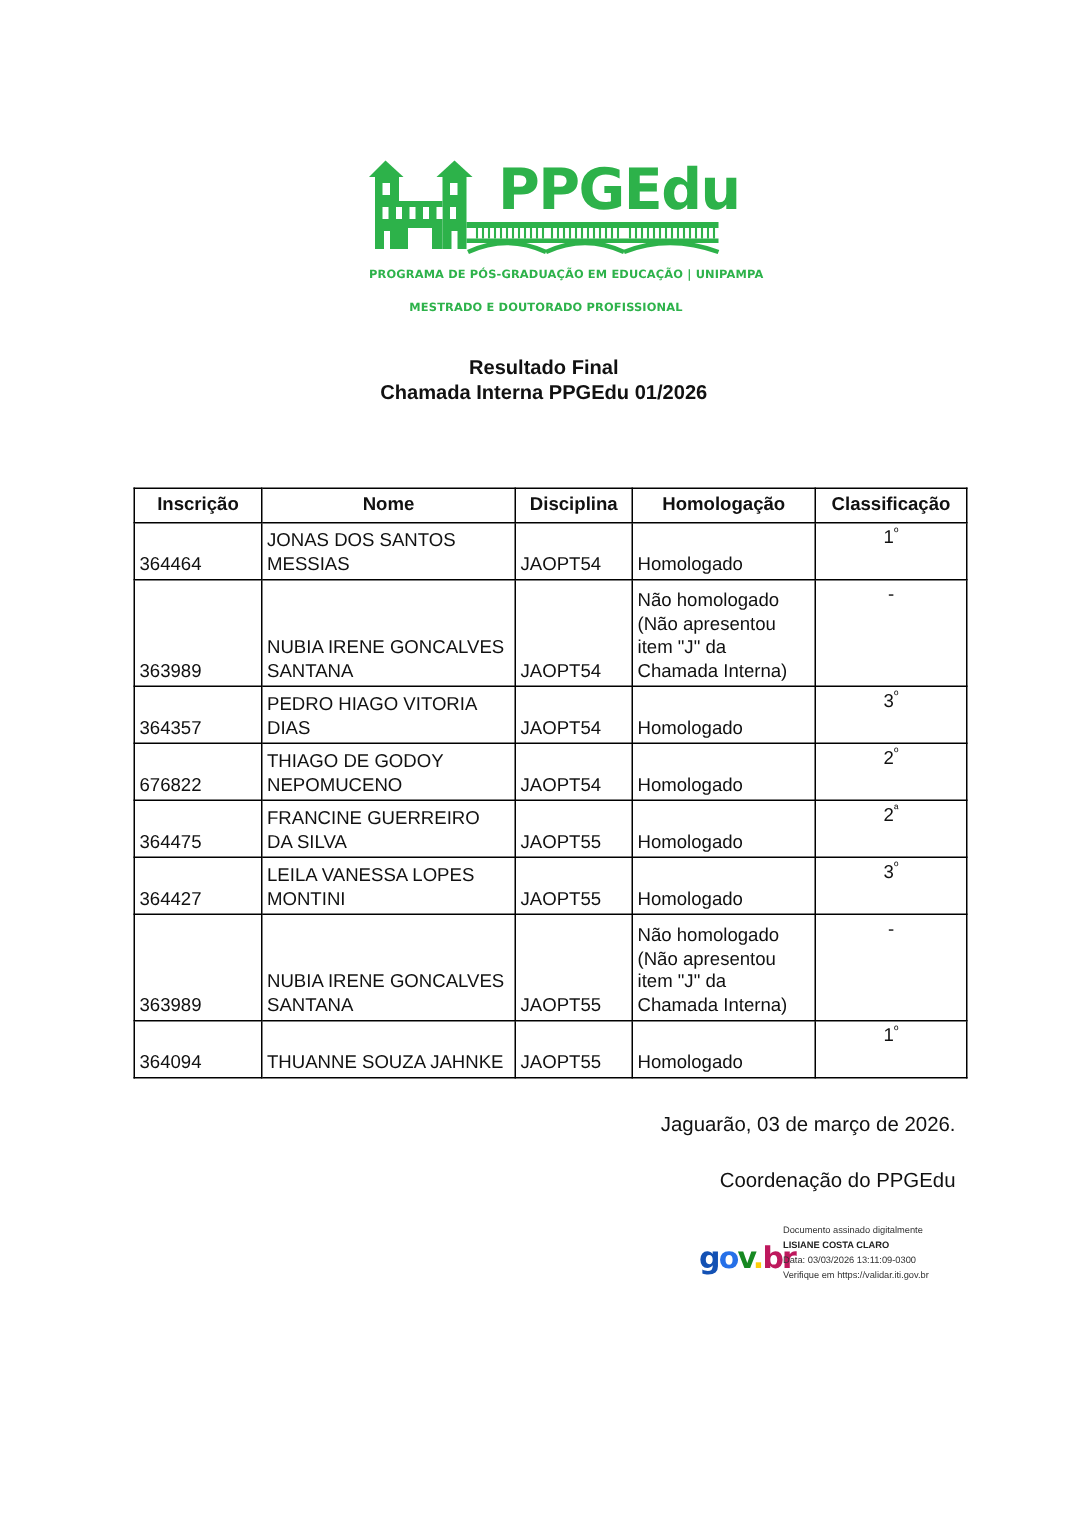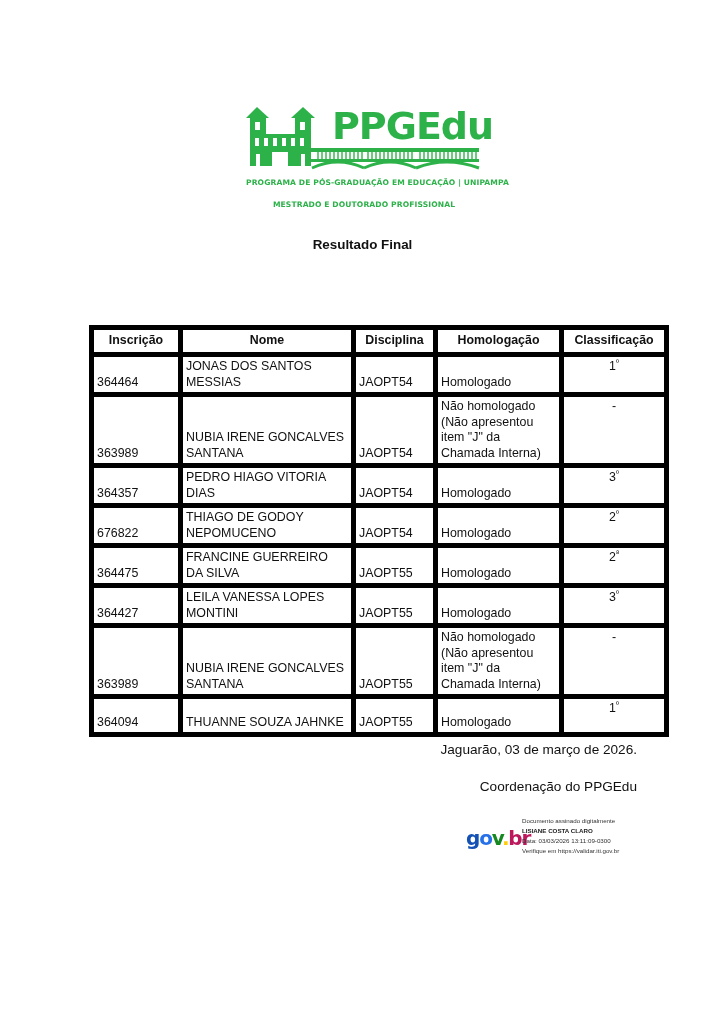--- a/index.html
+++ b/index.html
@@ -13,21 +13,21 @@
                  font-family: "DejaVu Sans", sans-serif; font-weight: bold; font-size: 7.6px;
                  color: #2db24a; letter-spacing: 0.1px; white-space: nowrap; }
     .logo-sub1 { top: 74px; }
     .logo-sub2 { top: 96px; }
 
     .titles { position: absolute; left: 0; top: 236px; width: 725px; text-align: center;
               font-weight: bold; font-size: 13.4px; line-height: 17px; }
 
     table.results { position: absolute; left: 89px; top: 325px; border-collapse: collapse;
                     font-size: 12.4px; line-height: 15.5px; }
-    table.results th, table.results td { border: 5px solid #000000; padding: 2px 3px; }
+    table.results th, table.results td { border: 1px solid #000000; padding: 2px 3px; }
     table.results th { font-weight: bold; height: 18px; text-align: center; vertical-align: middle; }
     table.results td { vertical-align: bottom; }
     table.results td.cls { vertical-align: top; text-align: center; }
     table.results td.name, table.results td.hom { }
     .c1 { width: 78px; } .c2 { width: 162px; } .c3 { width: 71px; } .c4 { width: 115px; } .c5 { width: 94px; }
     sup.ord { font-size: 8px; vertical-align: 5px; line-height: 0; }
 
     .date { position: absolute; right: 88px; top: 742px; font-size: 13.6px; }
     .coord { position: absolute; right: 88px; top: 779px; font-size: 13.6px; margin-left: 42px; }
 
@@ -117,20 +117,21 @@
       <path d="M170,64 Q200,52 233,64"></path>
     </g>
   </svg>
   <div class="logo-word">PPGEdu</div>
   <div class="logo-sub1">PROGRAMA DE PÓS-GRADUAÇÃO EM EDUCAÇÃO | UNIPAMPA</div>
   <div class="logo-sub2">MESTRADO E DOUTORADO PROFISSIONAL</div>
 </div>
 
 <div class="titles">
   <div>Resultado Final</div>
+  <div>Chamada Interna PPGEdu 01/2026</div>
 </div>
 
 <table class="results">
   <thead>
     <tr>
       <th class="c1">Inscrição</th>
       <th class="c2">Nome</th>
       <th class="c3">Disciplina</th>
       <th class="c4">Homologação</th>
       <th class="c5">Classificação</th>

